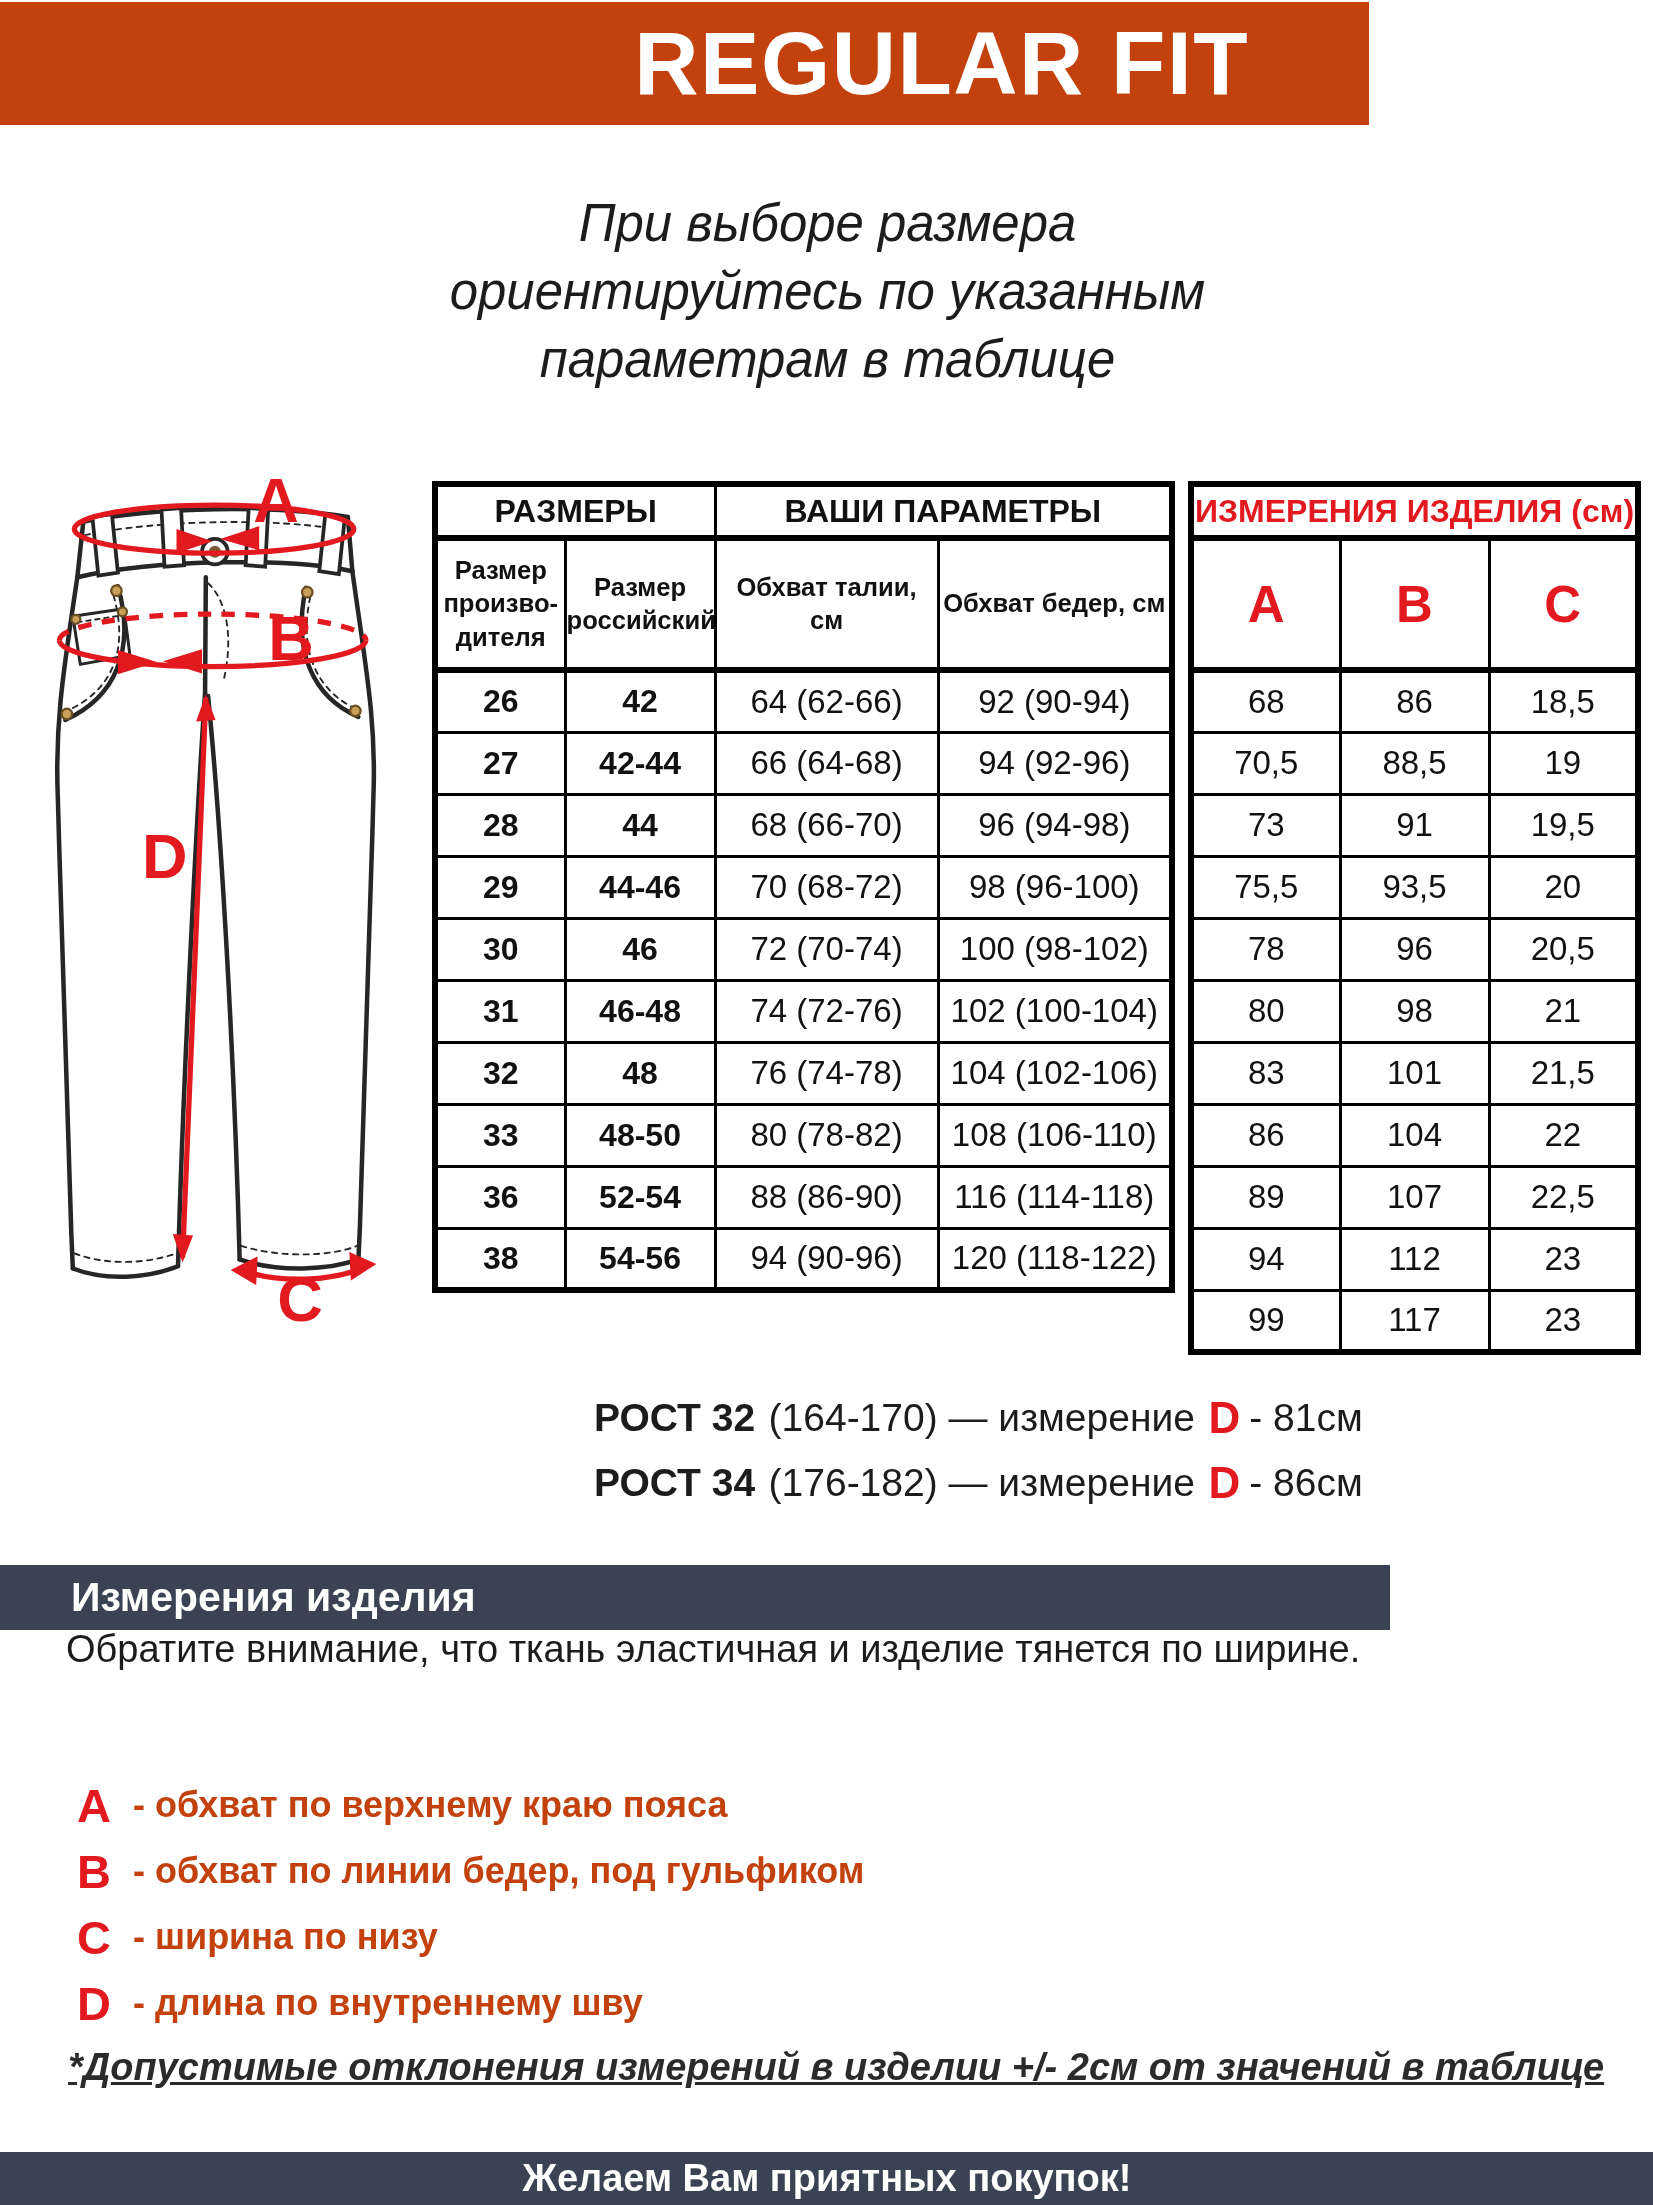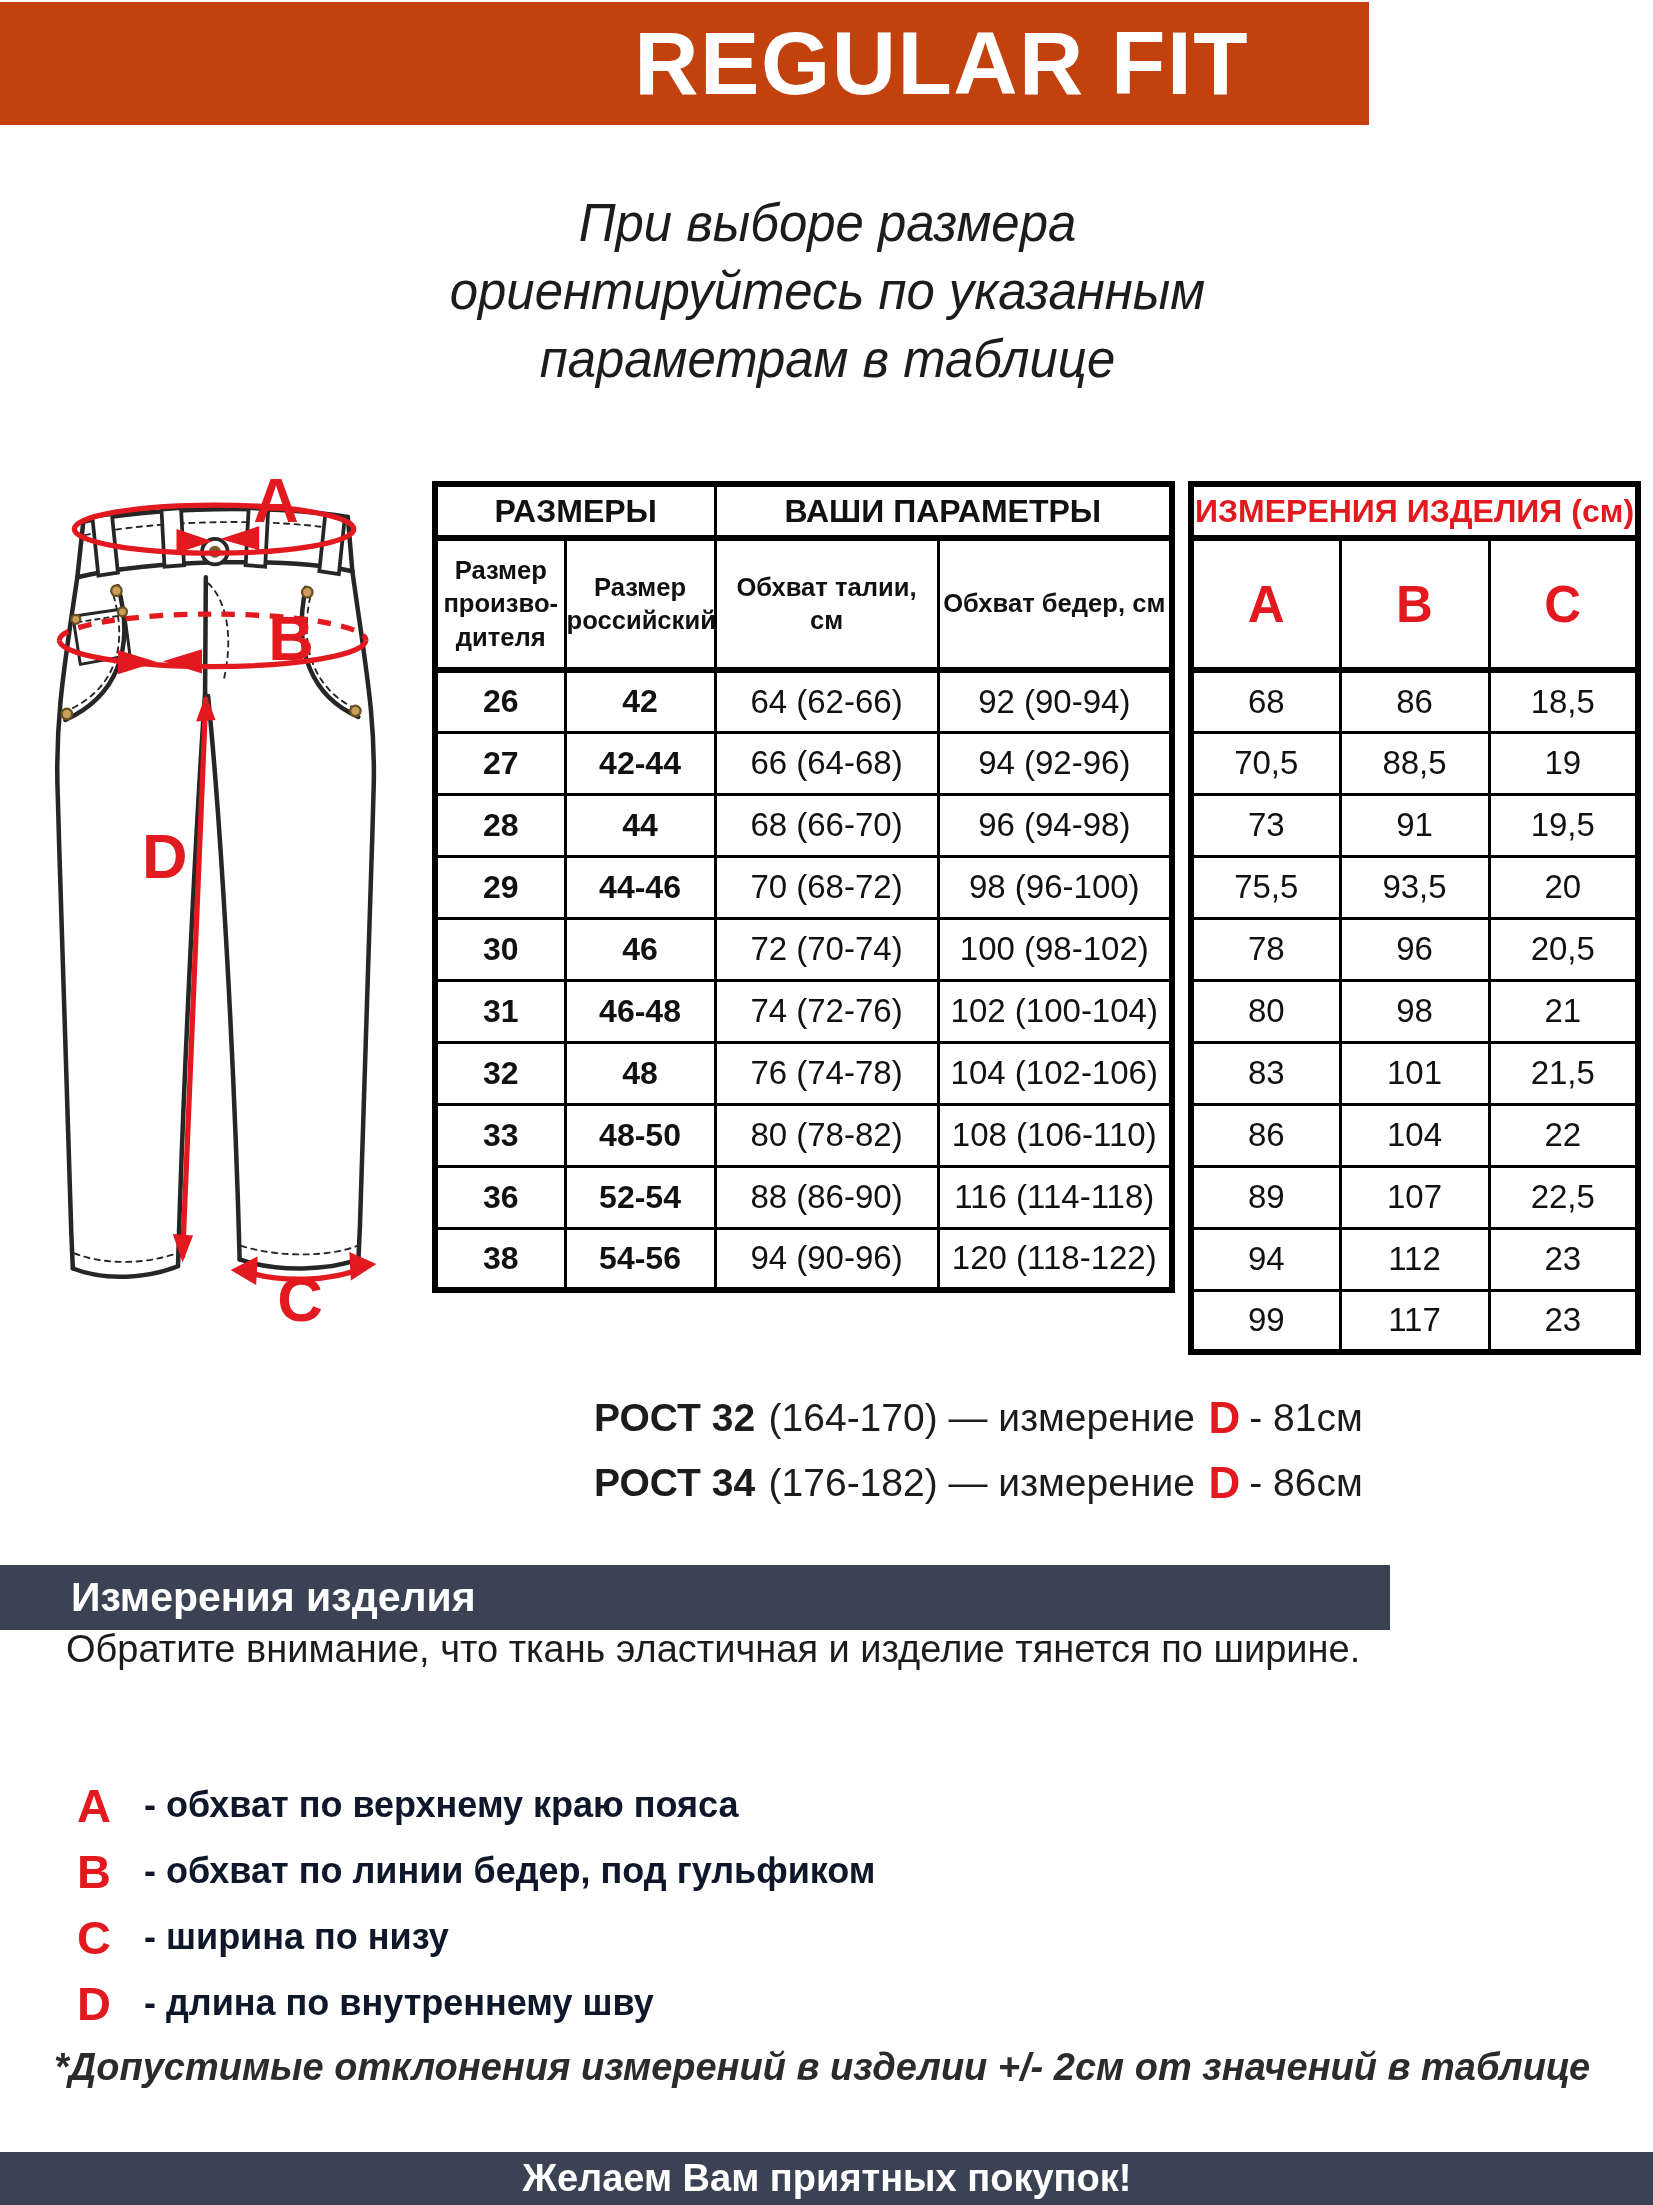--- a/index.html
+++ b/index.html
@@ -49,25 +49,25 @@
                  background:#3a4254; display:flex; align-items:center; padding-left:71px; }
   .section-bar .section-title { color:#fff; font-weight:bold; font-size:41px; }
 
   
   .note-par { position:absolute; left:66px; top:1628px; width:1503px; font-size:38px; color:#1c1c1c; }
 
   
   .legend { position:absolute; left:77px; top:1772px; }
   .legend-item { height:66px; display:flex; align-items:center; }
   .legend-letter { color:#e2191f; font-weight:bold; font-size:47px; width:48px; }
-  .legend-text { font-weight:bold; font-size:36px; color:#0f172a; margin-left:19px; }
-
-  
-  .footnote { position:absolute; left:54px; top:2046px; font-size:38px; font-weight:bold;
-              font-style:italic; color:#2b2b2b; }
+  .legend-text { font-weight:bold; font-size:36px; color:#c2410c; margin-left:8px; }
+
+  
+  .footnote { position:absolute; left:68px; top:2046px; font-size:38px; font-weight:bold;
+              font-style:italic; color:#2b2b2b;text-decoration:underline; }
 
   
   .bottom-bar { position:absolute; left:0; top:2152px; width:1654px; height:53px;
                 background:#3a4254; display:flex; align-items:center; justify-content:center; }
   .bottom-bar .bottom-text { color:#fff; font-weight:bold; font-size:38px; }
 </style>
 </head>
 <body>
 
 <div class="page">

